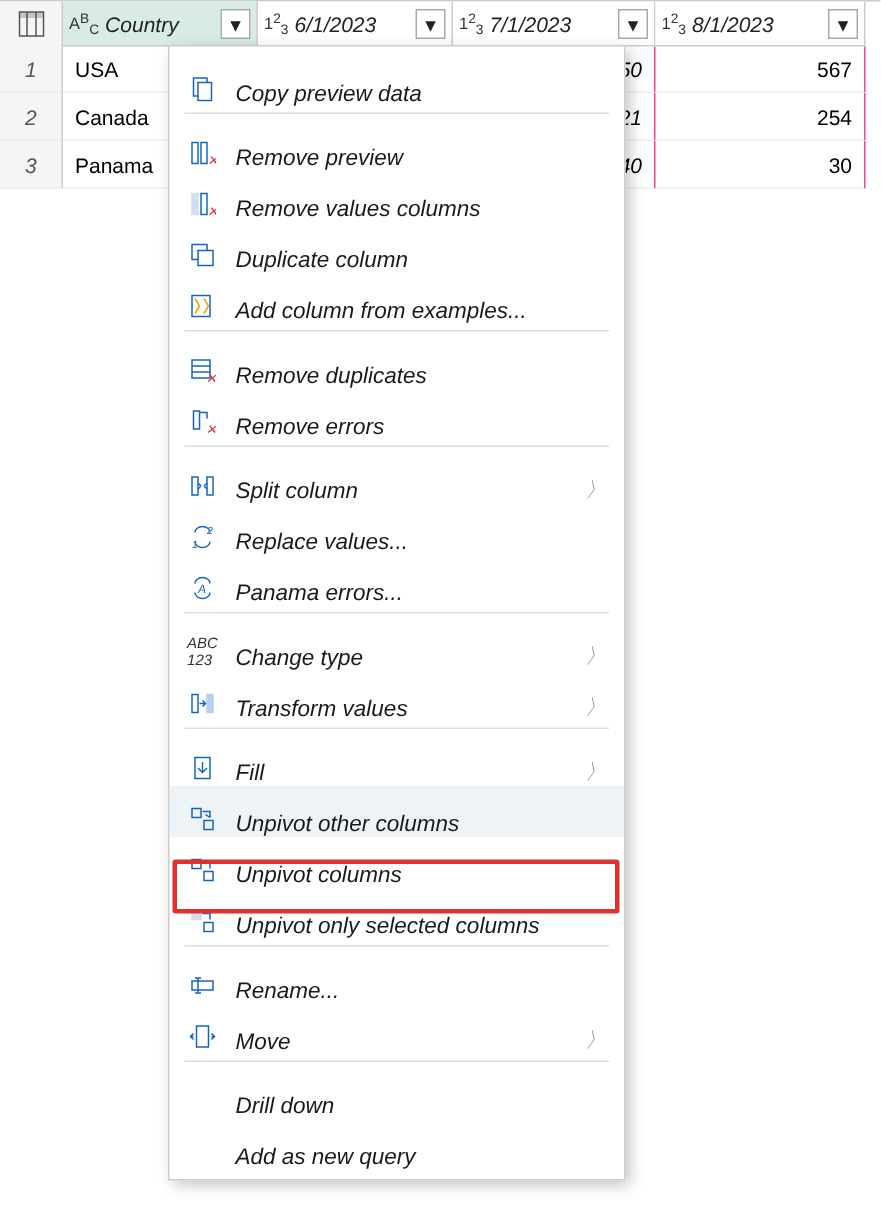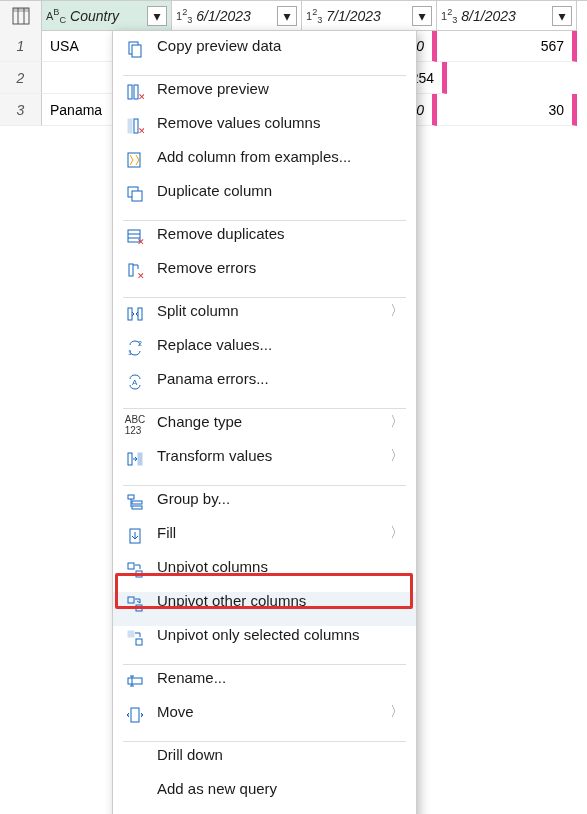--- a/index.html
+++ b/index.html
@@ -36,43 +36,44 @@
   .col-d1 { width: 130px; }
   .col-d2 { width: 135px; }
   .col-d3 { width: 140px; }
   .data-row { display:flex; height:32px; }
   .row-idx {
     width:42px; border-right:1px solid #ccc; border-bottom:1px solid #eee;
     background:#f5f5f5; display:flex;align-items:center;justify-content:center;
     font-style: italic; color:#555;
   }
   .cell {
-    border-right:5px solid #ec4899; border-bottom:1px solid #eee;
+    border-right:1px solid #ec4899; border-bottom:1px solid #eee;
     display:flex; align-items:center; padding:0 8px;
   }
   .cell.country { width:130px; }
   .cell.d1 { width:130px; justify-content:flex-end; font-style: italic;}
   .cell.d2 { width:135px; justify-content:flex-end; font-style: italic;}
   .cell.d3 { width:140px; justify-content:flex-end; }
   
   .ctx {
     position:absolute;
     left:112px; top:30px;
     width:305px;
     background:#fff;
     border:1px solid #ccc;
     box-shadow: 3px 3px 10px rgba(0,0,0,.25);
     padding:6px 0;
   }
   .mi {
     height:34px;
-    display:flex; align-items:flex-start;
+    display:flex; align-items:flex-end;
     padding:0 12px 0 10px;
     cursor:default;
     position:relative;
+    font-style:italic;
   }
   .mi .ic {
     width:24px; height:24px;
     display:flex;align-items:center;justify-content:center;
     margin-right:10px;
     color:#0b5394;
     font-size:14px;
   }
   .mi .lbl { flex:1; color:#1a1a1a; font-size:15px; }
   .mi .arrow { color:#888; font-size:14px; }
@@ -121,20 +122,21 @@
 
 <div class="data-row">
   <div class="row-idx">1</div>
   <div class="cell country">USA</div>
   <div class="cell d1"></div>
   <div class="cell d2">50</div>
   <div class="cell d3">567</div>
 </div>
 <div class="data-row">
   <div class="row-idx">2</div>
+  <div class="cell country">Canada</div>
   <div class="cell d1"></div>
   <div class="cell d2">21</div>
   <div class="cell d3">254</div>
 </div>
 <div class="data-row">
   <div class="row-idx">3</div>
   <div class="cell country">Panama</div>
   <div class="cell d1"></div>
   <div class="cell d2">40</div>
   <div class="cell d3">30</div>
@@ -171,36 +173,36 @@
           <rect x="8" y="2" width="4" height="14" fill="none" stroke="#1565c0"></rect>
           <text x="12" y="17" font-size="9" fill="#d33">✕</text>
         </svg>
     </span>
     <span class="lbl">Remove values columns</span>
   </div>
 
   <div class="mi">
     <span class="ic">
       <svg width="18" height="18" viewBox="0 0 18 18">
+          <rect x="2" y="2" width="10" height="10" fill="none" stroke="#1565c0"></rect>
+          <rect x="6" y="6" width="10" height="10" fill="#fff" stroke="#1565c0"></rect>
+        </svg>
+    </span>
+    <span class="lbl">Duplicate column</span>
+  </div>
+
+  <div class="mi">
+    <span class="ic">
+      <svg width="18" height="18" viewBox="0 0 18 18">
           <rect x="2" y="2" width="12" height="14" fill="none" stroke="#1565c0"></rect>
           <path d="M4 4 L7 9 L4 14" stroke="#e8a500" fill="none"></path>
           <path d="M10 4 L13 9 L10 14" stroke="#e8a500" fill="none"></path>
         </svg>
     </span>
     <span class="lbl">Add column from examples...</span>
-  </div>
-
-  <div class="mi">
-    <span class="ic">
-      <svg width="18" height="18" viewBox="0 0 18 18">
-          <rect x="2" y="2" width="10" height="10" fill="none" stroke="#1565c0"></rect>
-          <rect x="6" y="6" width="10" height="10" fill="#fff" stroke="#1565c0"></rect>
-        </svg>
-    </span>
-    <span class="lbl">Duplicate column</span>
   </div>
 
   <div class="sep"></div>
 
   <div class="mi">
     <span class="ic">
       <svg width="18" height="18" viewBox="0 0 18 18">
           <rect x="2" y="2" width="12" height="12" fill="none" stroke="#1565c0"></rect>
           <line x1="2" y1="6" x2="14" y2="6" stroke="#1565c0"></line>
           <line x1="2" y1="10" x2="14" y2="10" stroke="#1565c0"></line>
@@ -273,63 +275,52 @@
           <rect x="12" y="3" width="4" height="12" fill="#1565c0" opacity=".3" stroke="#1565c0"></rect>
           <path d="M7 9 L11 9 M9 7 L11 9 L9 11" stroke="#1565c0" fill="none"></path>
         </svg>
     </span>
     <span class="lbl">Transform values</span>
     <span class="arrow">〉</span>
   </div>
 
   <div class="sep"></div>
 
-  <div class="mi">
-    <span class="ic">
-      <svg width="18" height="18" viewBox="0 0 18 18">
-          <rect x="2" y="2" width="6" height="4" fill="none" stroke="#1565c0"></rect>
-          <rect x="6" y="8" width="10" height="3" fill="none" stroke="#1565c0"></rect>
-          <rect x="6" y="13" width="10" height="3" fill="none" stroke="#1565c0"></rect>
-          <line x1="5" y1="6" x2="5" y2="14" stroke="#1565c0"></line>
-        </svg>
-    </span>
-    <span class="lbl">Group by...</span>
-  </div>
 
   <div class="mi">
     <span class="ic">
       <svg width="18" height="18" viewBox="0 0 18 18">
           <rect x="4" y="2" width="10" height="14" fill="none" stroke="#1565c0"></rect>
           <path d="M9 5 L9 12 M6 9 L9 12 L12 9" stroke="#1565c0" fill="none"></path>
         </svg>
     </span>
     <span class="lbl">Fill</span>
     <span class="arrow">〉</span>
+  </div>
+
+  <div class="mi" style="background:#eef3f8;">
+    <span class="ic">
+      <svg width="18" height="18" viewBox="0 0 18 18">
+          <rect x="2" y="2" width="6" height="6" fill="none" stroke="#1565c0"></rect>
+          <rect x="10" y="10" width="6" height="6" fill="none" stroke="#1565c0"></rect>
+          <path d="M9 4 L14 4 L14 8 M11 6 L14 8" stroke="#1565c0" fill="none"></path>
+        </svg>
+    </span>
+    <span class="lbl">Unpivot other columns</span>
   </div>
 
   <div class="mi">
     <span class="ic">
       <svg width="18" height="18" viewBox="0 0 18 18">
           <rect x="2" y="2" width="6" height="6" fill="none" stroke="#1565c0"></rect>
           <rect x="10" y="10" width="6" height="6" fill="none" stroke="#1565c0"></rect>
           <path d="M9 4 L14 4 L14 8" stroke="#1565c0" fill="none"></path>
         </svg>
     </span>
     <span class="lbl">Unpivot columns</span>
-  </div>
-
-  <div class="mi" style="background:#eef3f8;">
-    <span class="ic">
-      <svg width="18" height="18" viewBox="0 0 18 18">
-          <rect x="2" y="2" width="6" height="6" fill="none" stroke="#1565c0"></rect>
-          <rect x="10" y="10" width="6" height="6" fill="none" stroke="#1565c0"></rect>
-          <path d="M9 4 L14 4 L14 8 M11 6 L14 8" stroke="#1565c0" fill="none"></path>
-        </svg>
-    </span>
-    <span class="lbl">Unpivot other columns</span>
   </div>
 
   <div class="mi">
     <span class="ic">
       <svg width="18" height="18" viewBox="0 0 18 18">
           <rect x="2" y="2" width="6" height="6" fill="#1565c0" opacity=".2" stroke="#1565c0"></rect>
           <rect x="10" y="10" width="6" height="6" fill="none" stroke="#1565c0"></rect>
           <path d="M9 4 L14 4 L14 8" stroke="#1565c0" fill="none"></path>
         </svg>
     </span>

